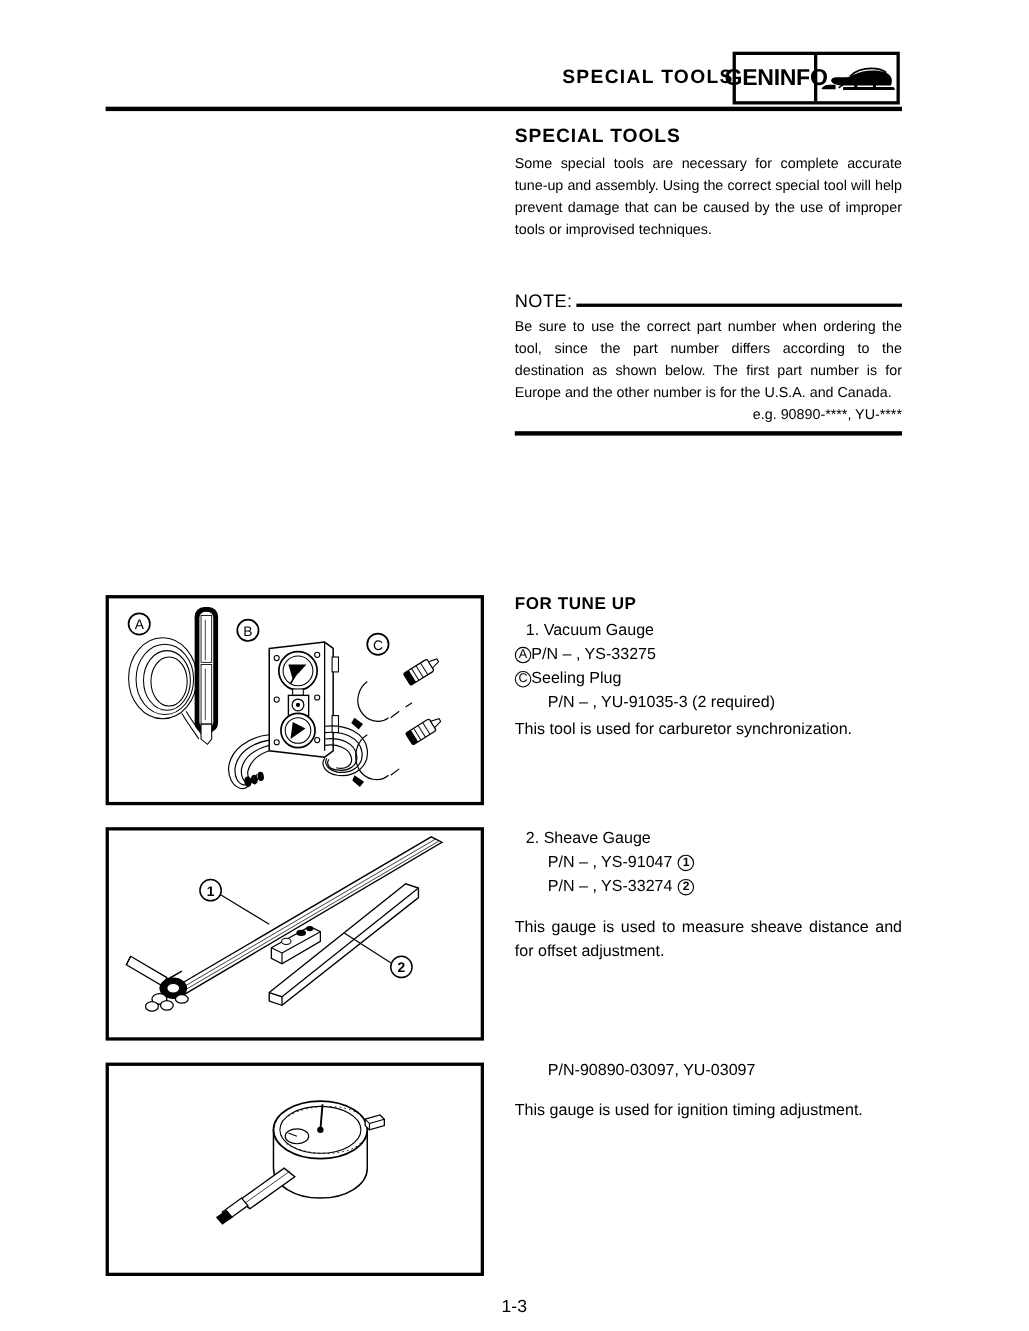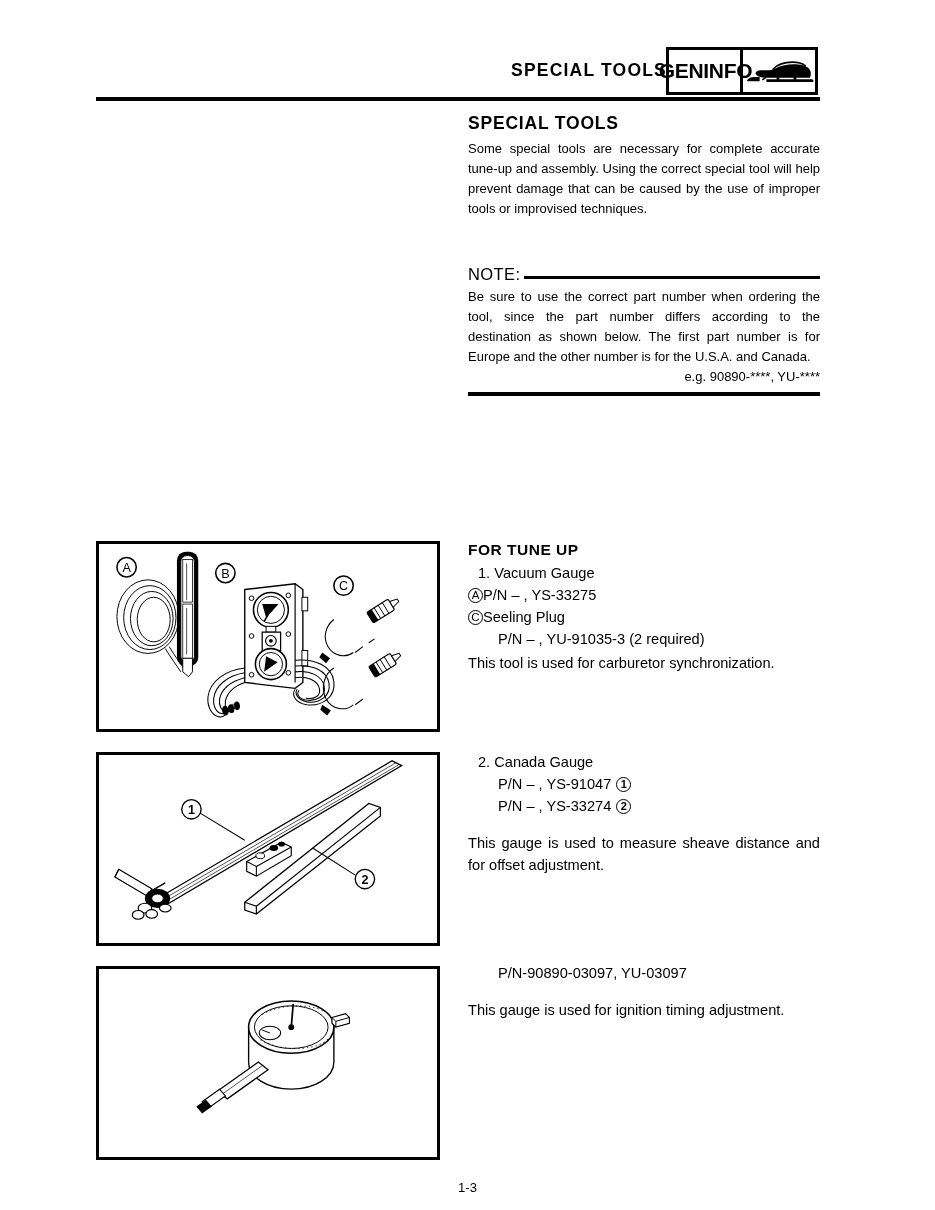--- a/index.html
+++ b/index.html
@@ -207,21 +207,21 @@
     margin-left: 5px;
   }
 
   
   #page-footer {
     position: absolute;
     left: 0;
     top: 1180px;
     width: 935px;
     text-align: center;
-    font-size: 13px;
+    font-size: 16px;
   }
 </style>
 </head>
 <body>
 
 <div id="header-area">
   <div id="header-title">SPECIAL  TOOLS</div>
 
   <div id="gen-info-badge">
     <div id="gen-info-text-box">
@@ -465,21 +465,21 @@
   </div>
   <div class="tool-item">
     <span class="circ">C</span><span>Seeling  Plug</span>
   </div>
   <div class="tool-item indent-2">P/N – , YU-91035-3 (2 required)</div>
   <div class="tool-desc">This tool is used for carburetor synchronization.</div>
 </div>
 
 <div class="tool-block" id="tool-block-2">
   <div class="tool-item indent-1">
-    <span>2.</span><span>&nbsp;</span><span>Canada  Gauge</span>
+    <span>2.</span><span>&nbsp;</span><span>Sheave  Gauge</span>
   </div>
   <div class="tool-item indent-2">
     <span>P/N – , YS-91047</span><span class="circ-num">1</span>
   </div>
   <div class="tool-item indent-2">
     <span>P/N – , YS-33274</span><span class="circ-num">2</span>
   </div>
   <div class="tool-gap"></div>
   <div class="tool-desc">This gauge is used to measure sheave distance and for offset adjustment.</div>
 </div>

